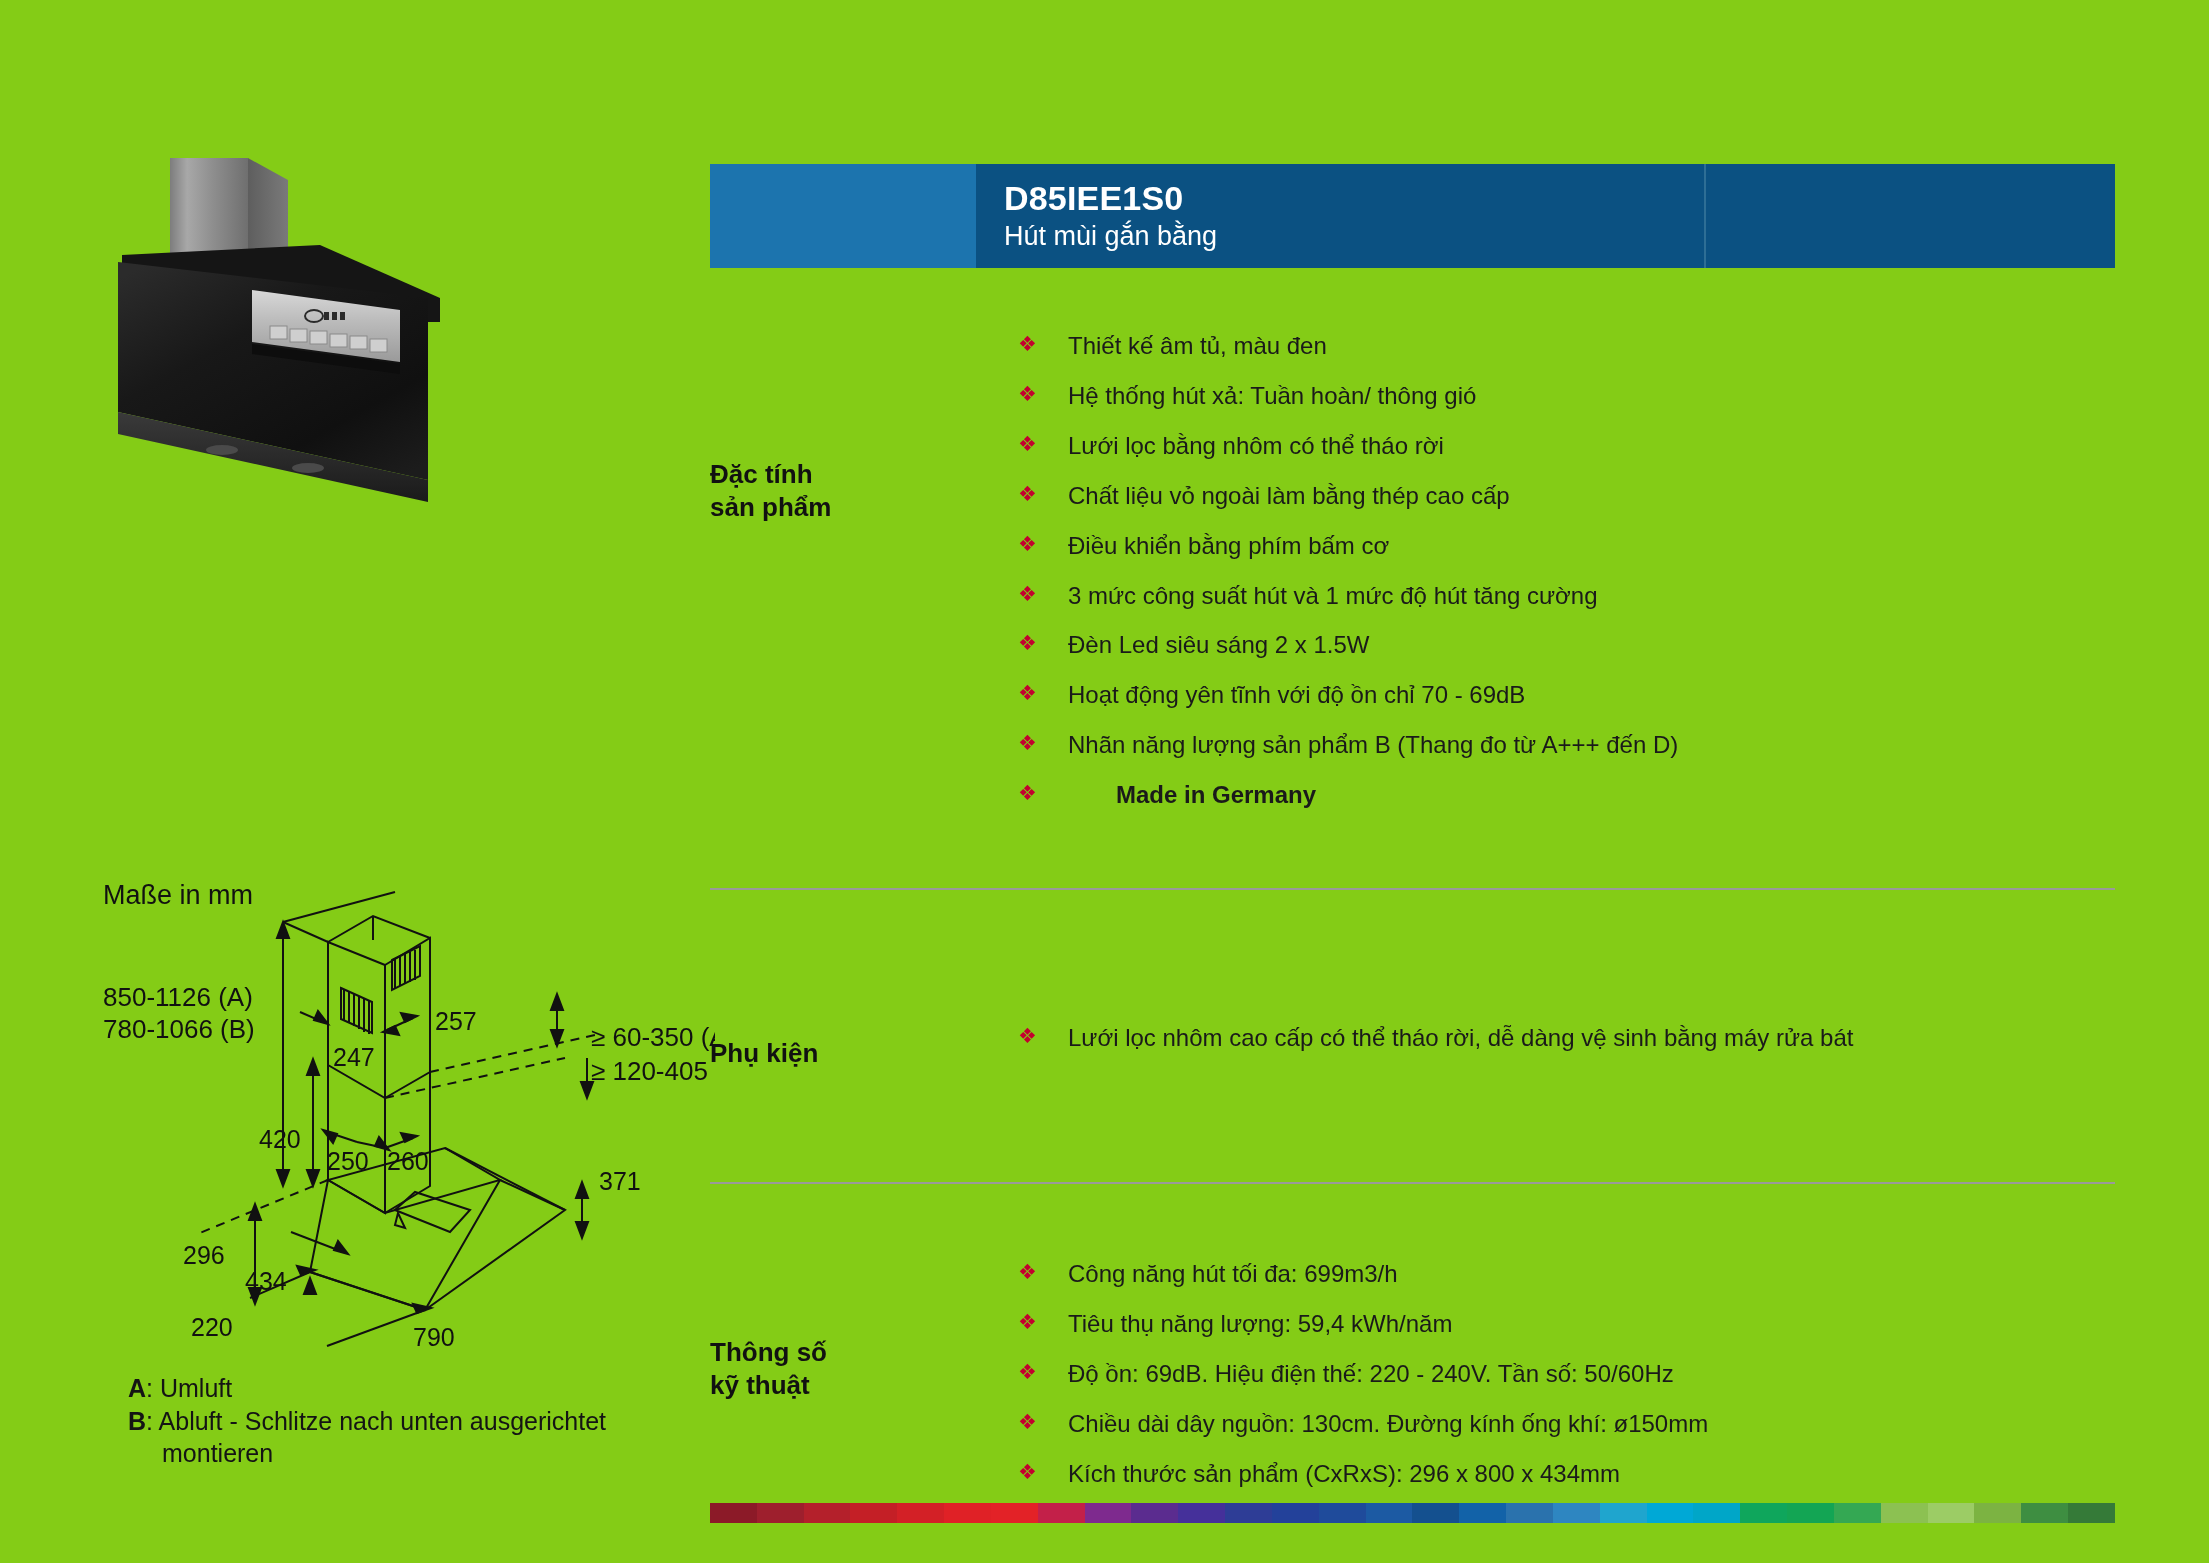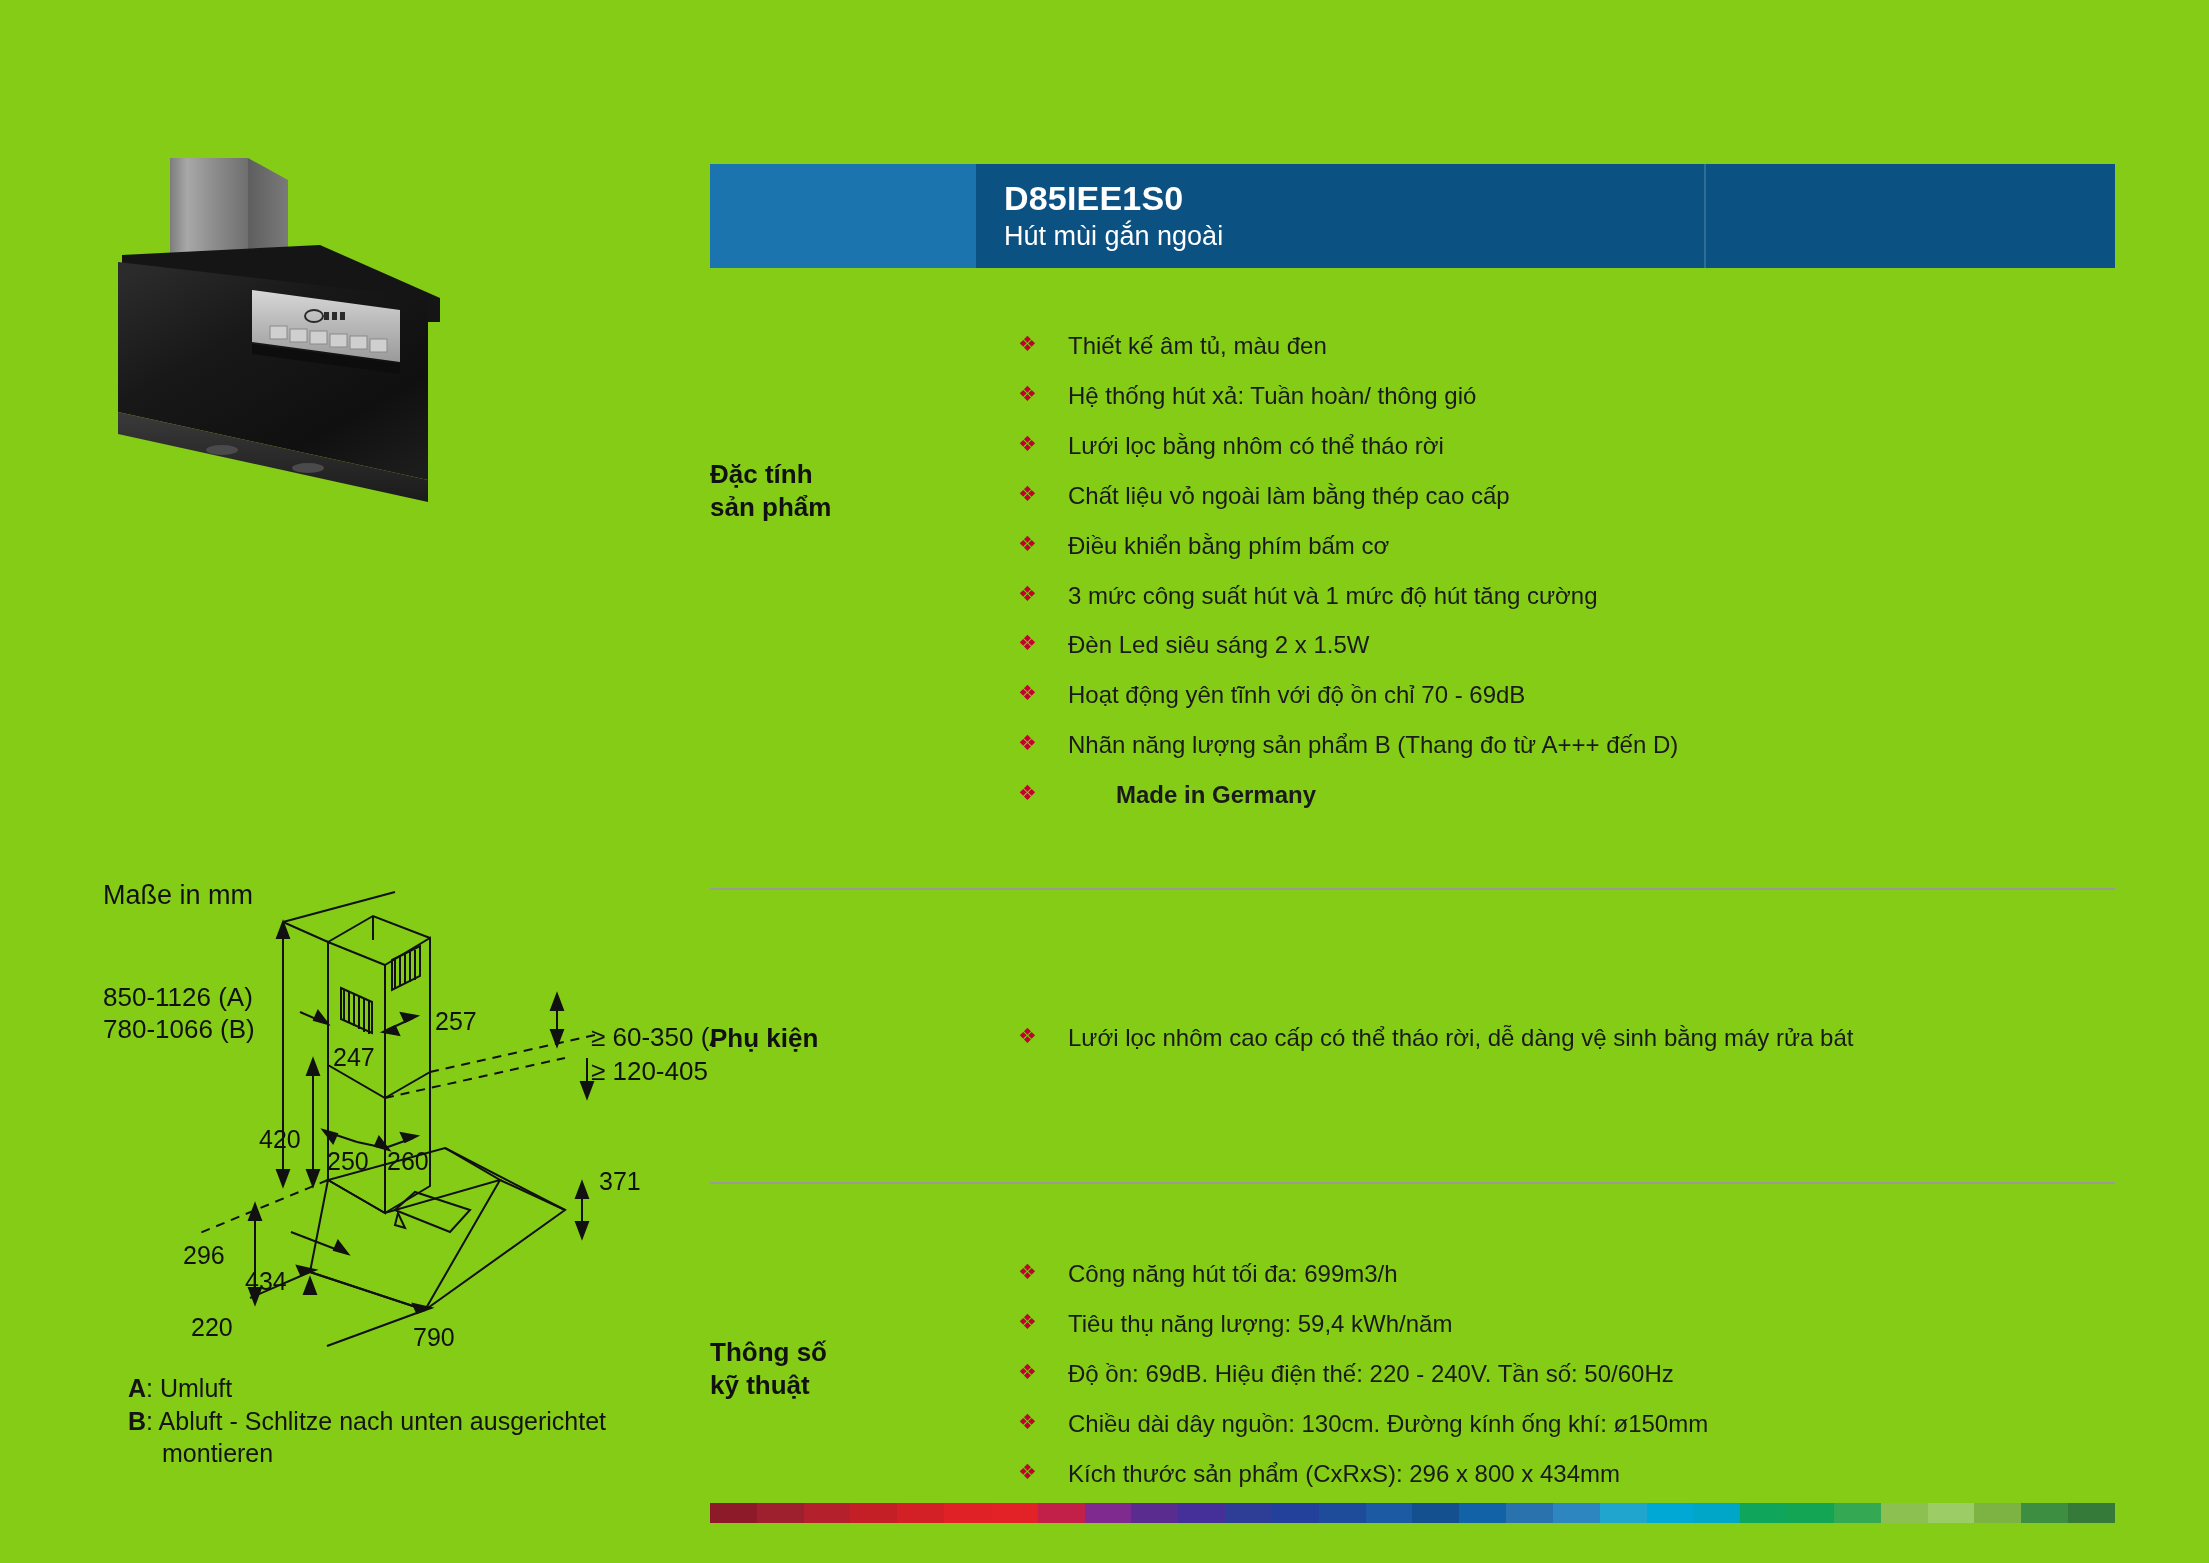--- a/index.html
+++ b/index.html
@@ -152,21 +152,21 @@
   }
   #divider-1 { top: 888px; }
   #divider-2 { top: 1182px; }
 
   
   #accessories-section {
     left: 710px;
     top: 1022px;
     width: 1430px;
   }
-  #accessories-section .section-label { margin-top: 0px; }
+  #accessories-section .section-label { margin-top: 15px; }
 
   
   #specs-section {
     left: 710px;
     top: 1258px;
     width: 1430px;
   }
   #specs-section .section-label { margin-top: 78px; }
 
   
@@ -264,21 +264,21 @@
     <polygon points="8,262 318,330 318,352 8,284" fill="url(#underGrad)"></polygon>
     <ellipse cx="112" cy="300" rx="16" ry="5" fill="#4a4a4a"></ellipse>
     <ellipse cx="198" cy="318" rx="16" ry="5" fill="#4a4a4a"></ellipse>
   </svg>
 
   <div class="header-band">
     <div class="header-left-block"></div>
     <div class="header-main-block">
       <div class="header-title-wrap">
         <div class="product-code">D85IEE1S0</div>
-        <div class="product-type">Hút mùi gắn ngoài</div>
+        <div class="product-type">Hút mùi gắn bằng</div>
       </div>
       <div class="header-divider"></div>
     </div>
   </div>
 
   <div class="section" id="features-section">
     <div class="section-label">
       <div>Đặc tính</div>
       <div>sản phẩm</div>
     </div>

